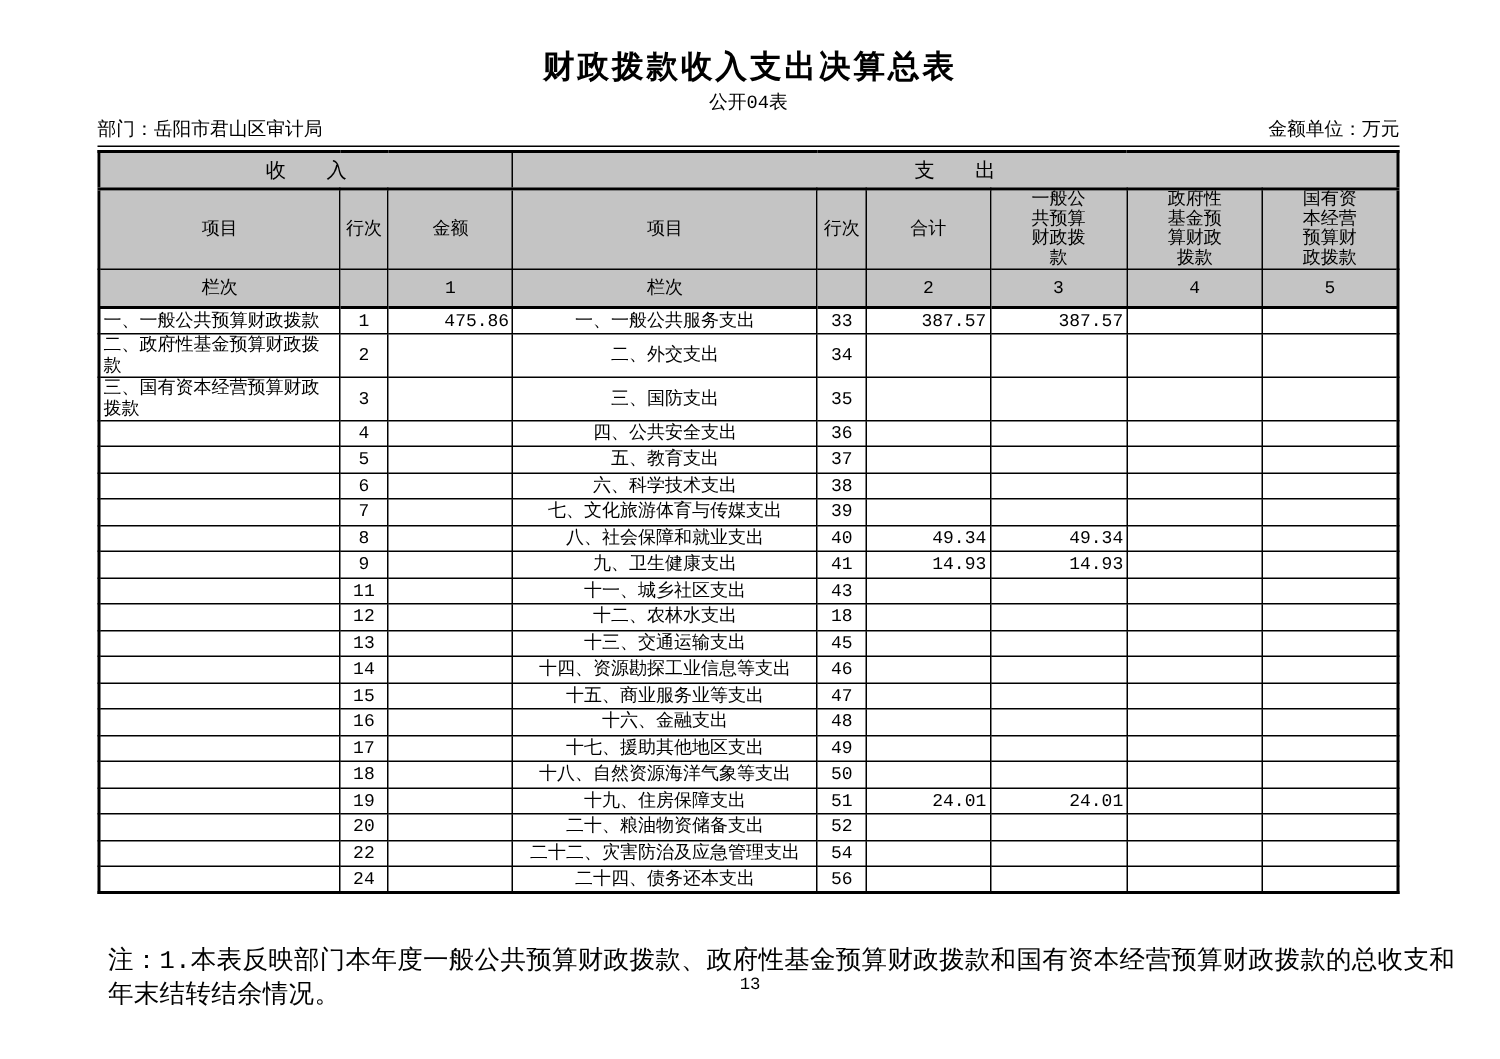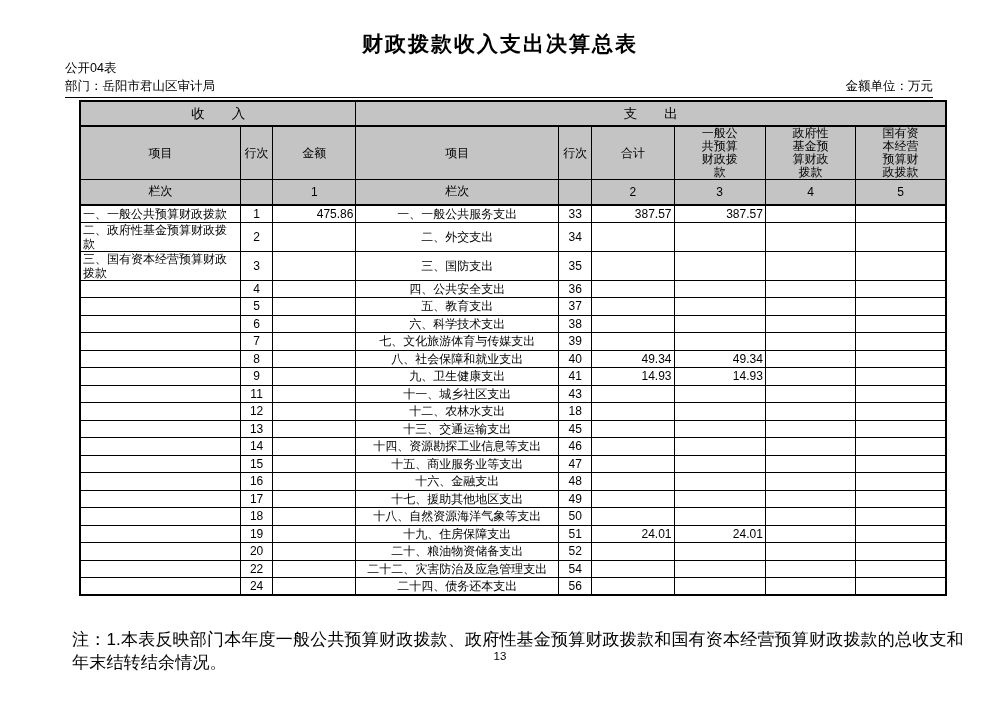--- a/index.html
+++ b/index.html
@@ -1,41 +1,40 @@
 <!DOCTYPE html>
 <html><head>
 <meta charset="utf-8">
 <style>
   * { margin:0; padding:0; box-sizing:border-box; }
   html,body { background:#ffffff; }
   .sheet {
     position:relative; width:1000px; height:706px; background:#fff;
-    font-family:Liberation Sans, sans-serif; color:#000;
+    font-family:Liberation Mono, monospace; color:#000;
     overflow:hidden;
   }
   .title {
     position:absolute; top:30px; left:0; width:100%;
     text-align:center; font-size:21px; font-weight:bold; letter-spacing:2px;
   }
   .doc-label {
     position:absolute; top:60px; left:65px; width:868px;
-    text-align:left; font-size:12.5px;
+    text-align:center; font-size:12.5px;
   }
   .meta-row {
     position:absolute; top:79px; left:65px; width:868px; height:19px;
     border-bottom:1px solid #000;
     display:flex; justify-content:space-between; align-items:flex-end;
     font-size:12.5px; padding-bottom:2px;
   }
   table.grid {
     position:absolute; top:100px; left:65px; width:868px;
     border-collapse:collapse; table-layout:fixed;
     font-size:12px;
     border:2px solid #000;
-    margin-left:14px;
   }
   table.grid td { border:1px solid #000; overflow:hidden; vertical-align:middle; }
   tr.band td {
     height:25px; background:#c4c4c4; text-align:center;
     font-size:13.5px; border-bottom:2px solid #000;
   }
   tr.colhead td {
     height:29px; background:#c4c4c4; text-align:center; line-height:13px;
   }
   tr.colhead td.wrap { padding:0 22px; }

